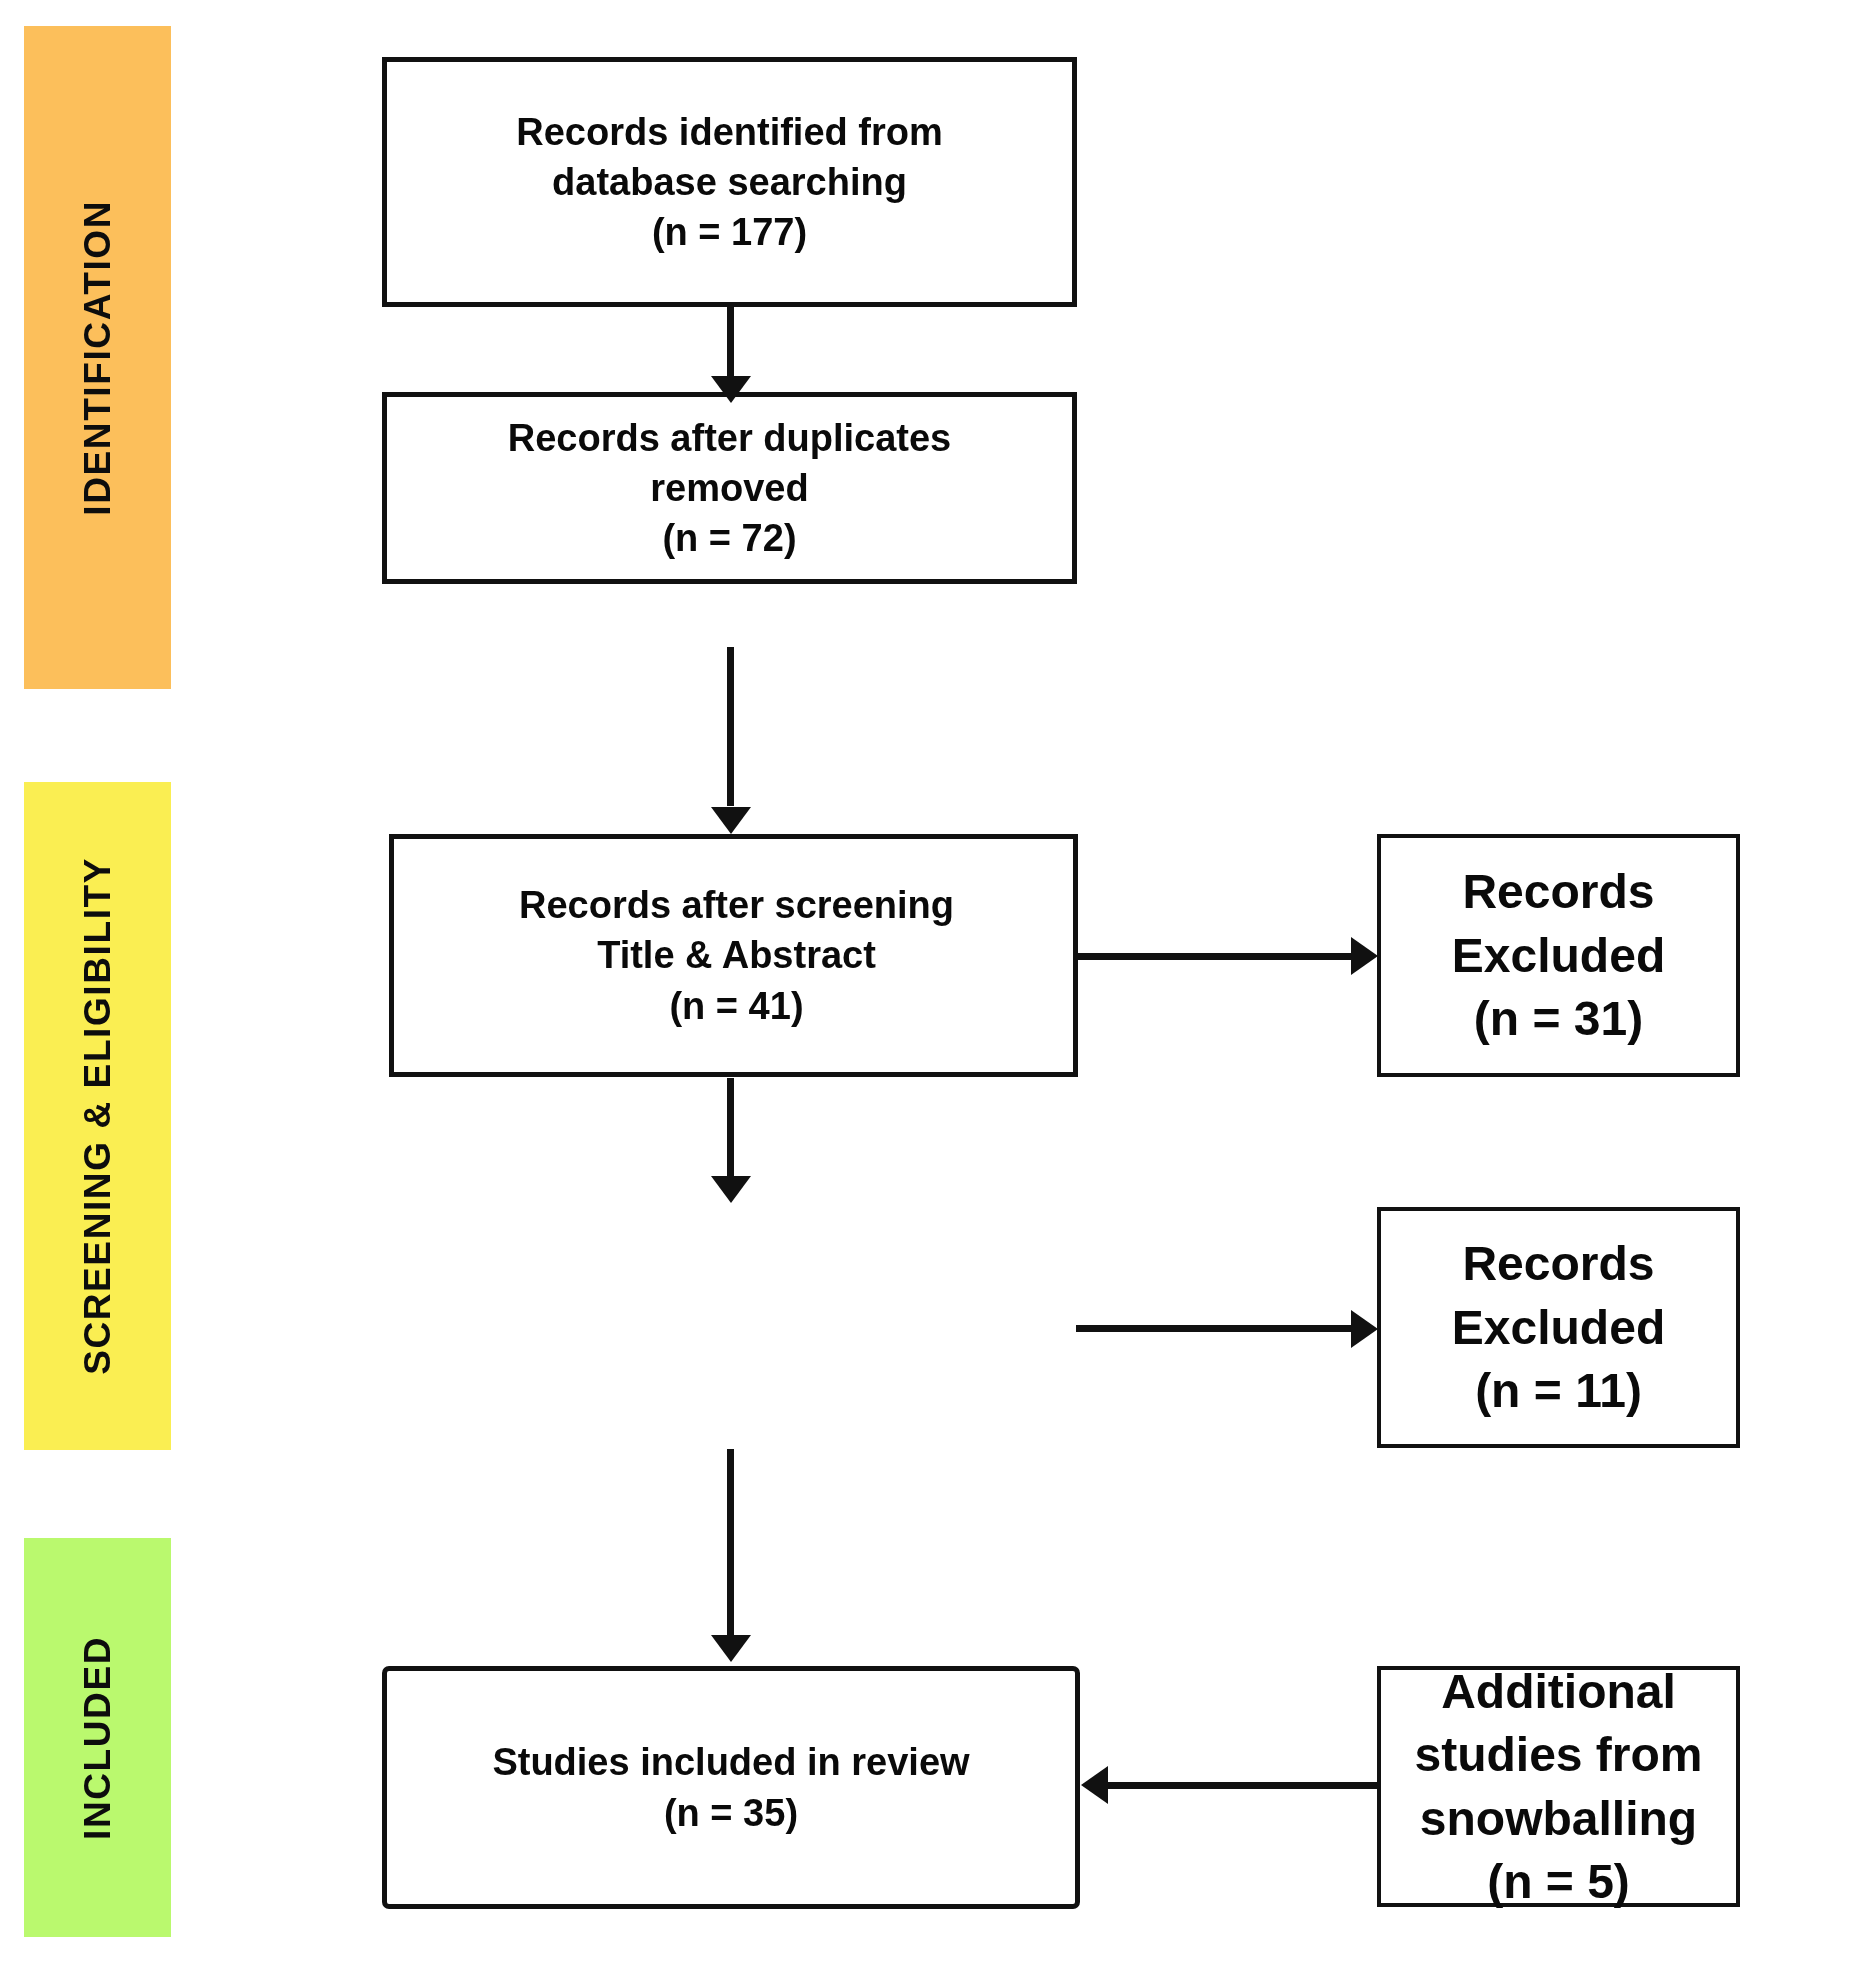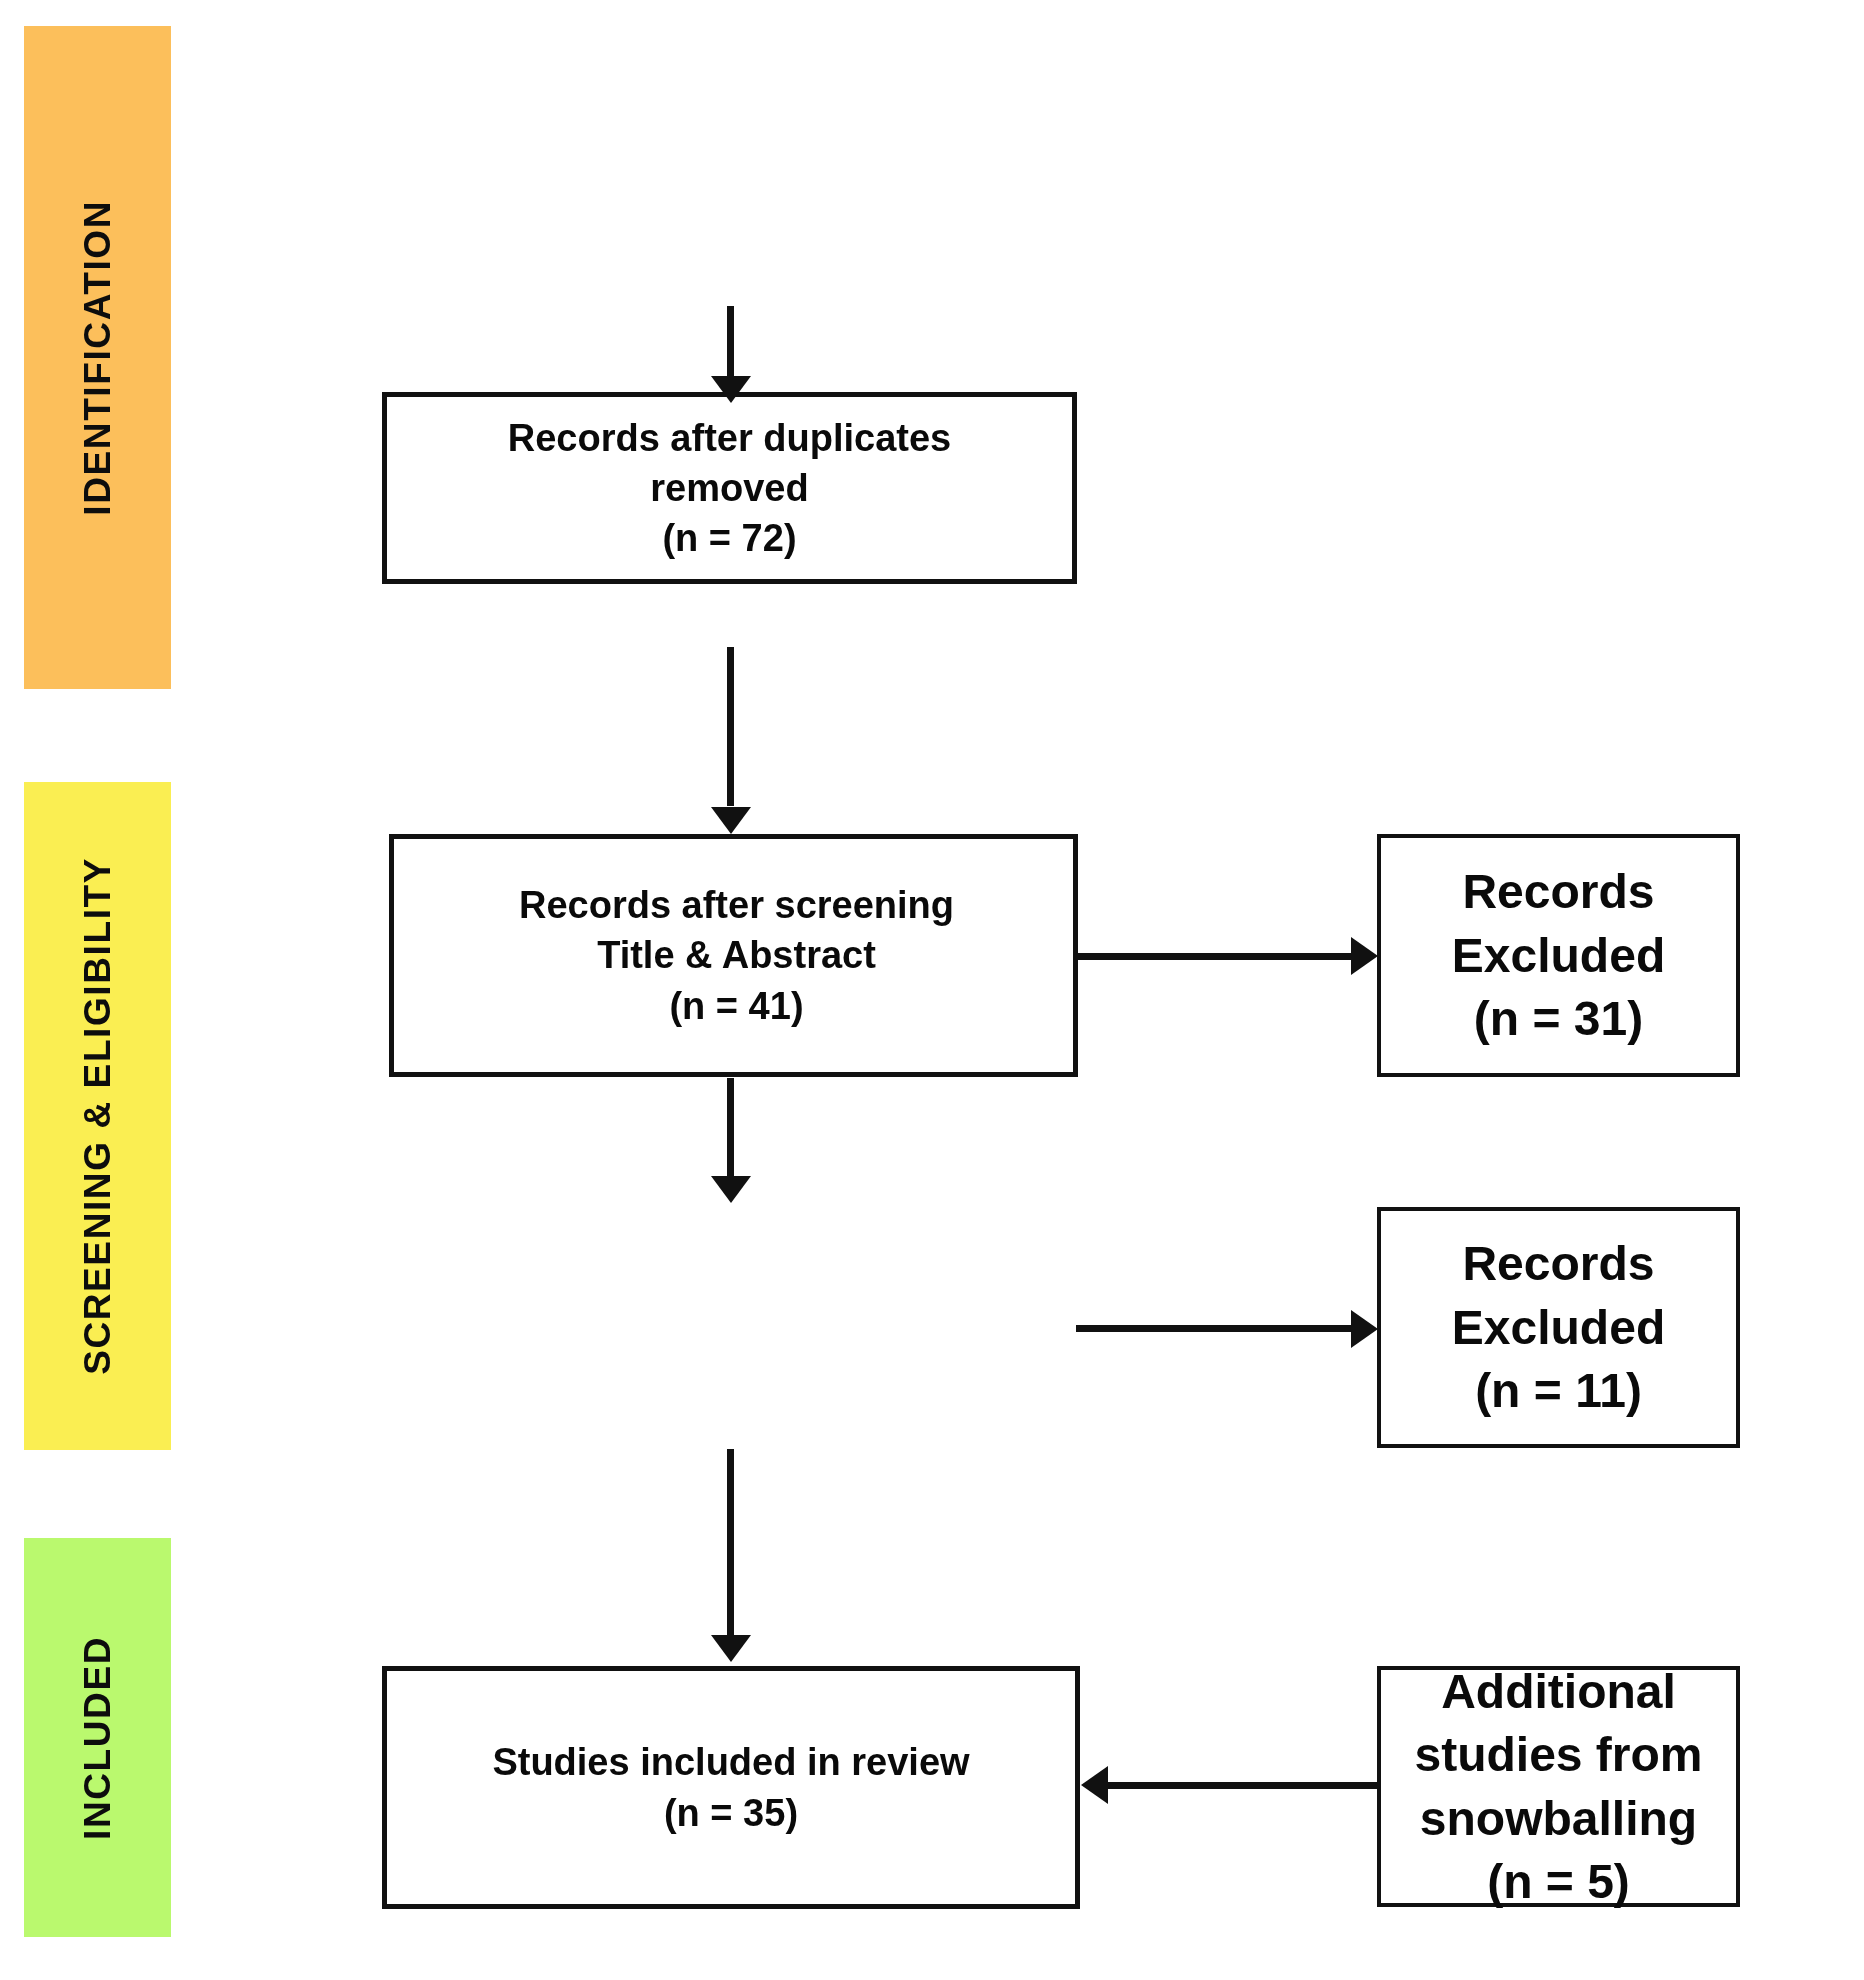--- a/index.html
+++ b/index.html
@@ -106,20 +106,25 @@
   </div>
 
   <div class="stage-bar" style="left:24px; top:782px; width:147px; height:668px; background:#FAEE52;">
     <span class="stage-label">SCREENING &amp; ELIGIBILITY</span>
   </div>
 
   <div class="stage-bar" style="left:24px; top:1538px; width:147px; height:399px; background:#BAF96E;">
     <span class="stage-label">INCLUDED</span>
   </div>
 
+  <div class="flow-box" style="left:382px; top:57px; width:695px; height:250px;">
+    <span class="box-text">Records identified from
+database searching
+(n = 177)</span>
+  </div>
 
   <div class="flow-box" style="left:382px; top:392px; width:695px; height:192px;">
     <span class="box-text">Records after duplicates
 removed
 (n = 72)</span>
   </div>
 
   <div class="flow-box" style="left:389px; top:834px; width:689px; height:243px;padding-left:6px;">
     <span class="box-text">Records after screening
 Title &amp; Abstract
@@ -130,21 +135,21 @@
     <span class="box-text">Records Excluded
 (n = 31)</span>
   </div>
 
 
   <div class="flow-box side" style="left:1377px; top:1207px; width:363px; height:241px;">
     <span class="box-text">Records Excluded
 (n = 11)</span>
   </div>
 
-  <div class="flow-box" style="left:382px; top:1666px; width:698px; height:243px;">
+  <div class="flow-box" style="left:382px; top:1666px; width:698px; height:243px;border-radius:7px;">
     <span class="box-text">Studies included in review
 (n = 35)</span>
   </div>
 
   <div class="flow-box side" style="left:1377px; top:1666px; width:363px; height:241px;">
     <span class="box-text">Additional studies from
 snowballing
 (n = 5)</span>
   </div>
 

